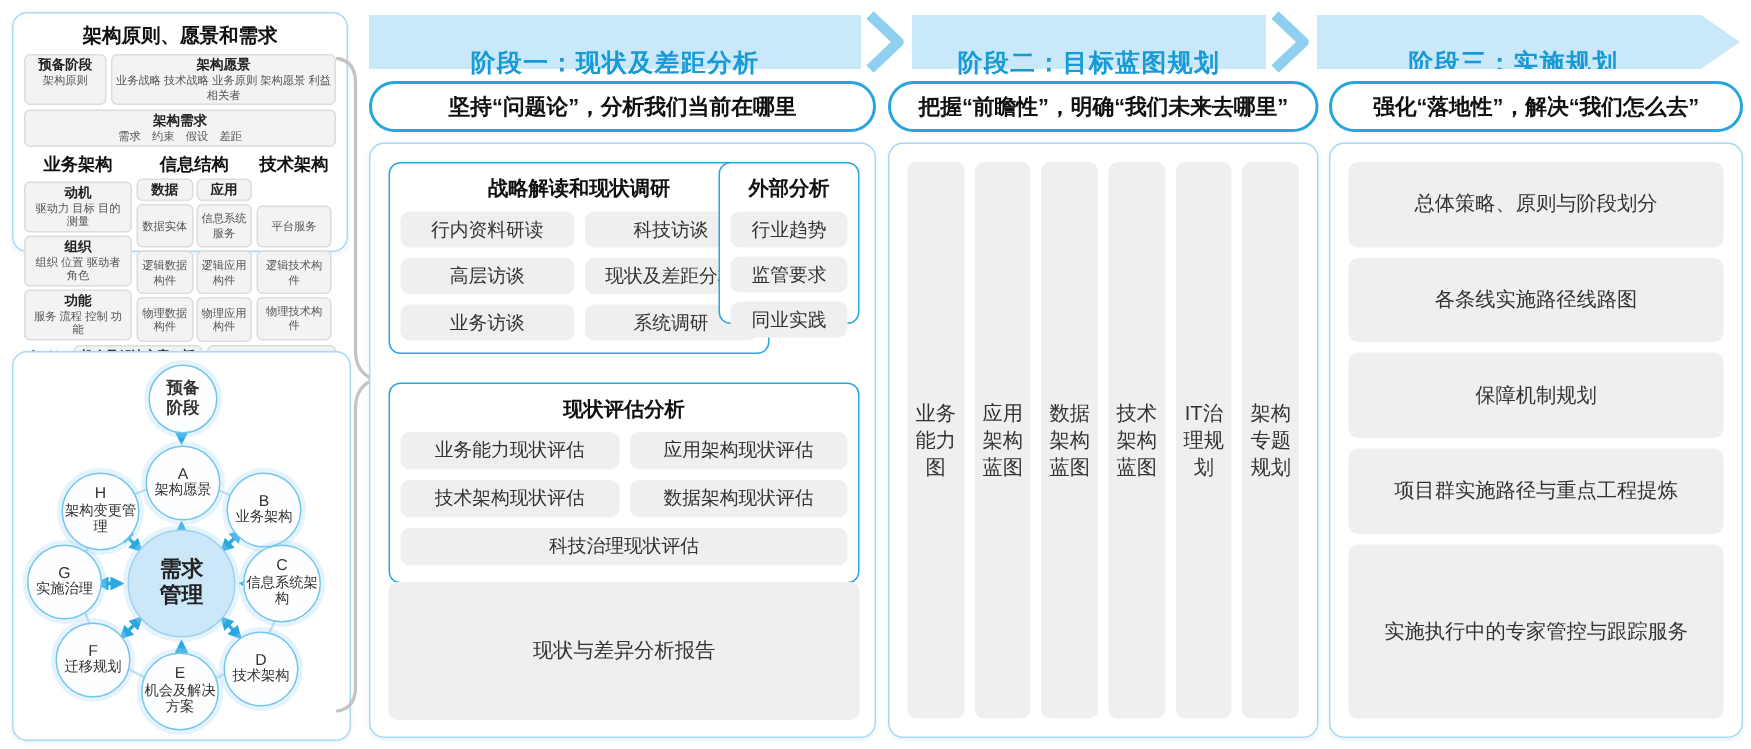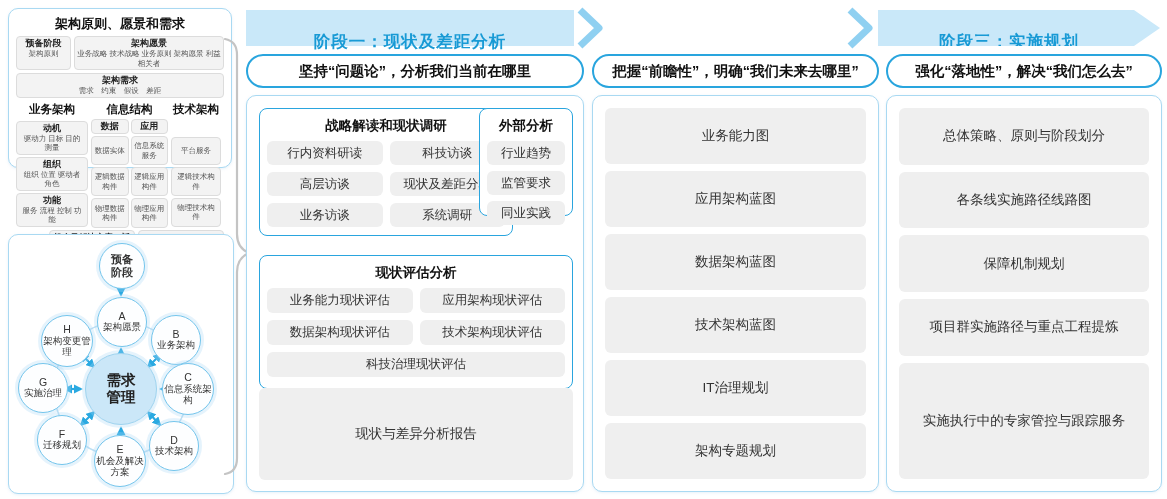--- a/index.html
+++ b/index.html
@@ -71,21 +71,21 @@
   
   .subtitle{position:absolute;top:54px;height:34px;background:#fff;border:2px solid #29a5de;border-radius:17px;
             display:flex;align-items:center;justify-content:center;font-weight:bold;font-size:14.5px;color:#111;box-sizing:border-box;}
   .sub1{left:246px;width:338px;}
   .sub2{left:592px;width:287px;}
   .sub3{left:886px;width:276px;}
 
   
   .pp{top:95px;height:397px;box-sizing:border-box;}
   .pp1{left:246px;width:338px;padding:12px;}
-  .pp2{left:592px;width:287px;padding:12px;display:flex;flex-direction:column;gap:7px;}
+  .pp2{left:592px;width:287px;padding:12px;display:flex;flex-direction:row;gap:7px;}
   .pp3{left:886px;width:276px;padding:12px;display:flex;flex-direction:column;gap:7px;}
 
   .group{border:1.5px solid #2aa5de;border-radius:8px;background:#fff;box-sizing:border-box;padding:6px 7px;}
   .group-title{text-align:center;font-weight:bold;font-size:13.5px;color:#111;margin:2px 0 6px;}
   .item{background:#efefef;border-radius:6px;display:flex;align-items:center;justify-content:center;
         font-size:12.5px;color:#333;text-align:center;box-sizing:border-box;}
   .g1{position:absolute;left:12px;top:12px;width:254px;height:128px;}
   .g2{position:absolute;left:232px;top:12px;width:94px;height:108px;}
   .g3{position:absolute;left:12px;top:159px;width:314px;height:134px;}
   .grid2{display:grid;grid-template-columns:1fr 1fr;gap:7px;}
@@ -255,20 +255,23 @@
   <svg class="brace" width="40" height="444" viewBox="0 0 40 444">
     <path d="M9,3 Q21,5 21,19 L21,198 Q21,212 33,217 Q21,222 21,236 L21,422 Q21,436 9,438" fill="none" stroke="#c4c4c4" stroke-width="2.2" stroke-linecap="round"></path>
   </svg>
 
   <div class="band band1">
     <span class="band-text">阶段一：现状及差距分析</span>
   </div>
   <svg class="chev" style="left:576px;" width="30" height="44" viewBox="0 0 30 44">
     <polyline points="4,4 23,22 4,40" fill="none" stroke="#8fd0f1" stroke-width="7" stroke-linejoin="round"></polyline>
   </svg>
+  <div class="band band2">
+    <span class="band-text">阶段二：目标蓝图规划</span>
+  </div>
   <svg class="chev" style="left:846px;" width="30" height="44" viewBox="0 0 30 44">
     <polyline points="4,4 23,22 4,40" fill="none" stroke="#8fd0f1" stroke-width="7" stroke-linejoin="round"></polyline>
   </svg>
   <div class="band band3">
     <span class="band-text">阶段三：实施规划</span>
   </div>
 
   <div class="subtitle sub1">
     <span>坚持“问题论”，分析我们当前在哪里</span>
   </div>
@@ -295,22 +298,22 @@
       <div class="group-title">外部分析</div>
       <div class="item">行业趋势</div>
       <div class="item">监管要求</div>
       <div class="item">同业实践</div>
     </div>
     <div class="group g3">
       <div class="group-title">现状评估分析</div>
       <div class="grid2">
         <div class="item">业务能力现状评估</div>
         <div class="item">应用架构现状评估</div>
+        <div class="item">技术架构现状评估</div>
         <div class="item">数据架构现状评估</div>
-        <div class="item">技术架构现状评估</div>
       </div>
       <div class="item wide">科技治理现状评估</div>
     </div>
     <div class="item report">现状与差异分析报告</div>
   </div>
 
   <div class="panel pp pp2">
     <div class="item big-item">业务能力图</div>
     <div class="item big-item">应用架构蓝图</div>
     <div class="item big-item">数据架构蓝图</div>

